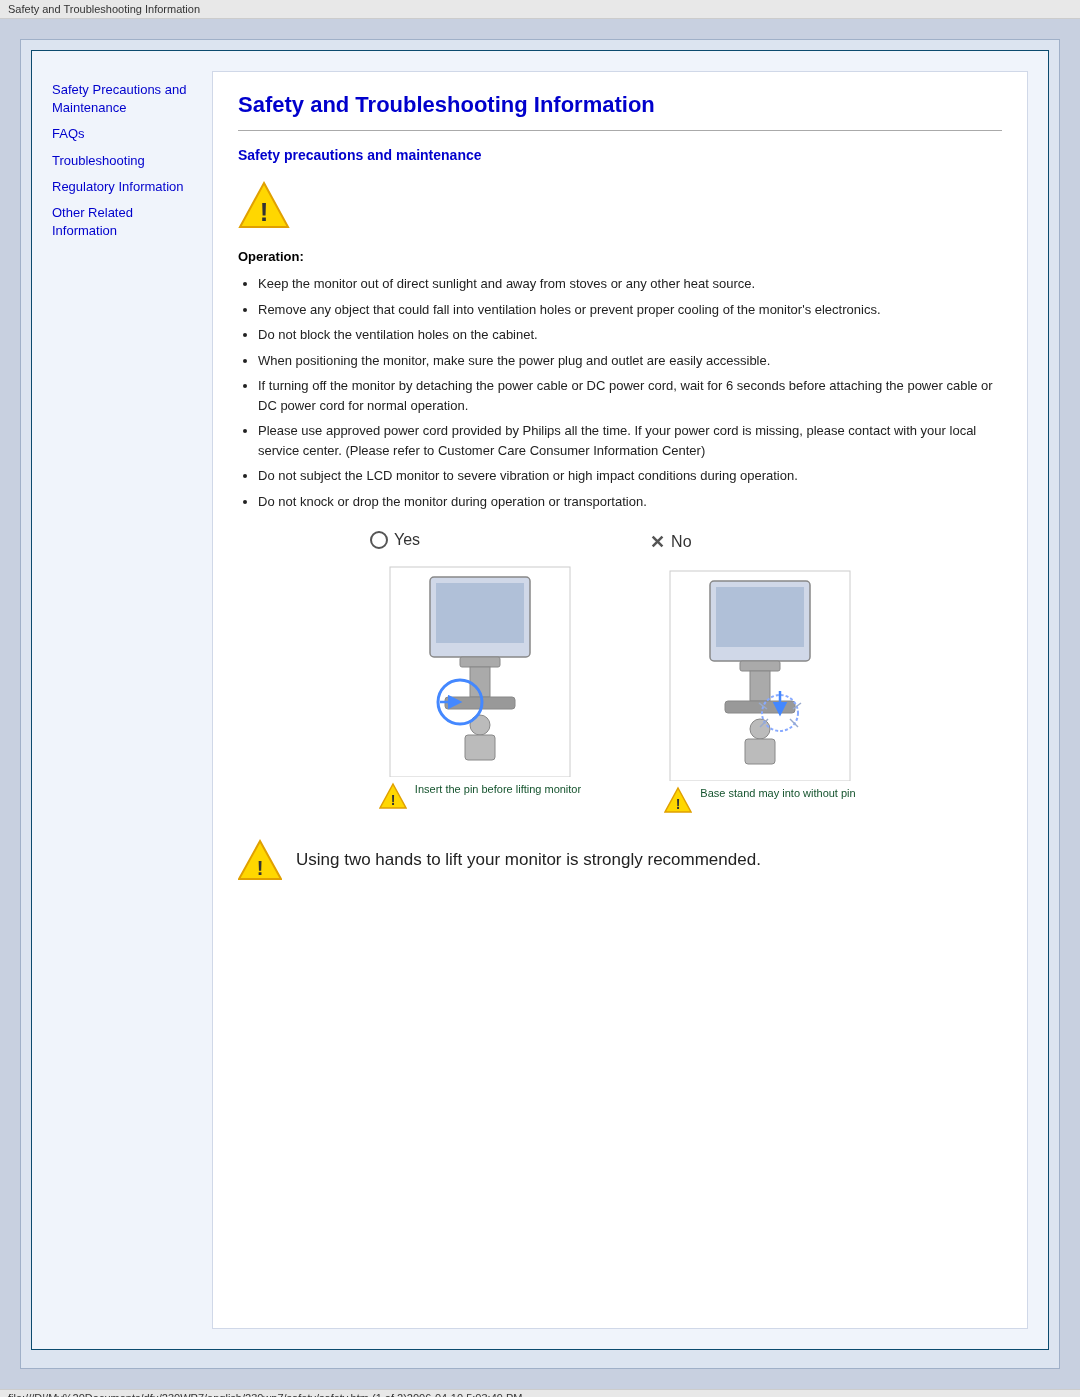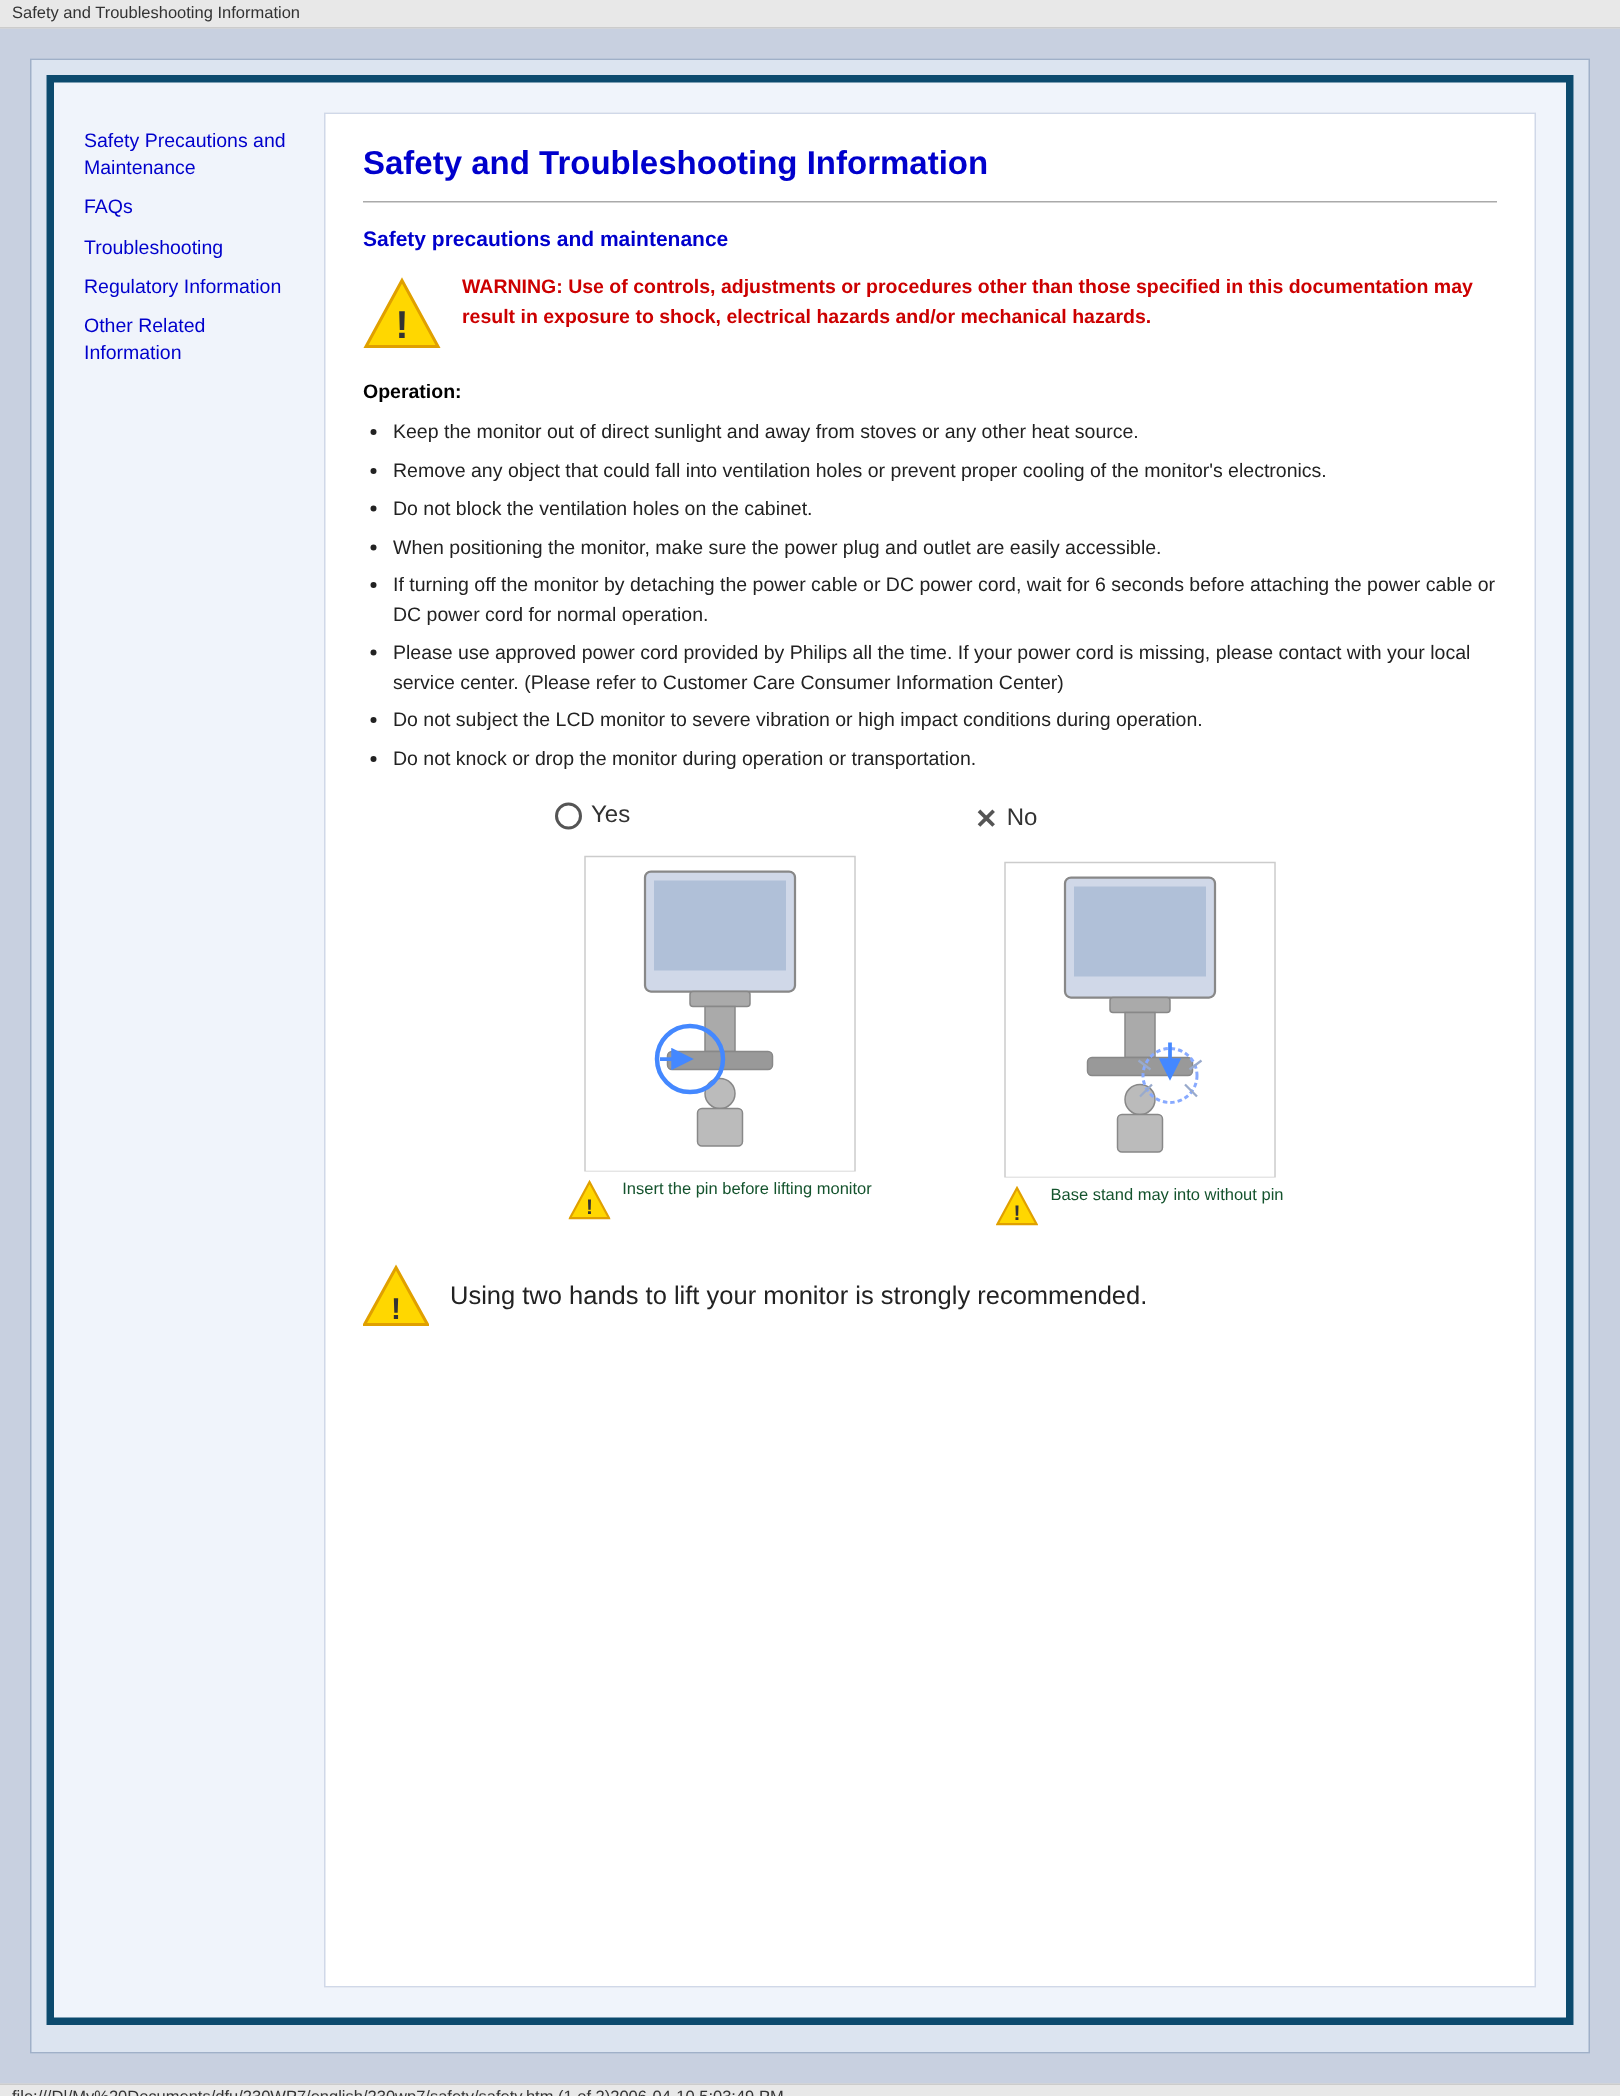--- a/index.html
+++ b/index.html
@@ -19,21 +19,21 @@
     }
     .outer-frame {
       margin: 20px;
       background: #dce4f0;
       border: 1px solid #a0b0c8;
       padding: 10px;
       min-height: 1330px;
     }
     .inner-frame {
       background: #f0f4fb;
-      border: 5px solid #0c4a6e;
+      border: 1px solid #0c4a6e;
       padding: 20px;
       min-height: 1300px;
       display: flex;
       flex-direction: column;
     }
     .content-area {
       display: flex;
       gap: 20px;
       flex: 1;
     }
@@ -233,21 +233,20 @@
         <hr class="divider">
 
         <h2 class="section-title">Safety precautions and maintenance</h2>
 
         <div class="warning-box">
 
           <svg class="warning-icon" viewBox="0 0 52 52" xmlns="http://www.w3.org/2000/svg">
             <polygon points="26,4 50,48 2,48" fill="#FFD700" stroke="#e0a000" stroke-width="2"></polygon>
             <text x="26" y="42" text-anchor="middle" font-size="26" font-weight="bold" fill="#333">!</text>
           </svg>
-          <p class="warning-text">WARNING: Use of controls, adjustments or procedures other than those specified in this documentation may result in exposure to shock, electrical hazards and/or mechanical hazards.</p>
         </div>
 
 
         <p class="operation-label">Operation:</p>
 
         <ul class="bullet-list">
           <li>Keep the monitor out of direct sunlight and away from stoves or any other heat source.</li>
           <li>Remove any object that could fall into ventilation holes or prevent proper cooling of the monitor's electronics.</li>
           <li>Do not block the ventilation holes on the cabinet.</li>
           <li>When positioning the monitor, make sure the power plug and outlet are easily accessible.</li>

